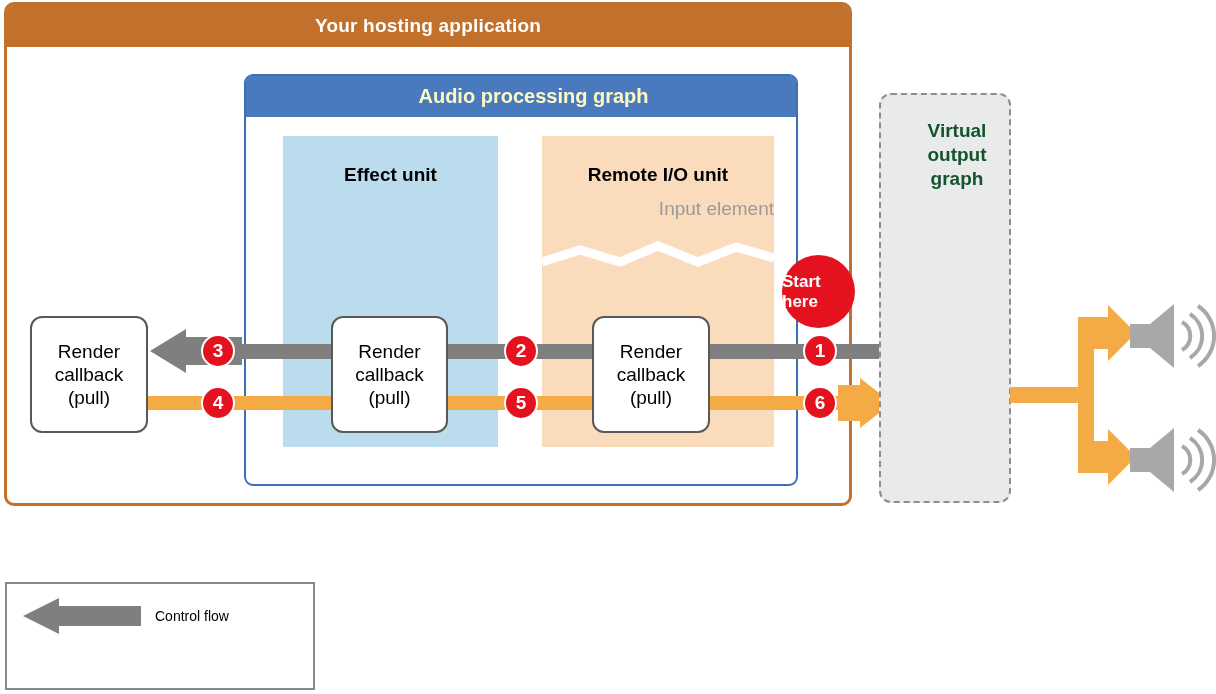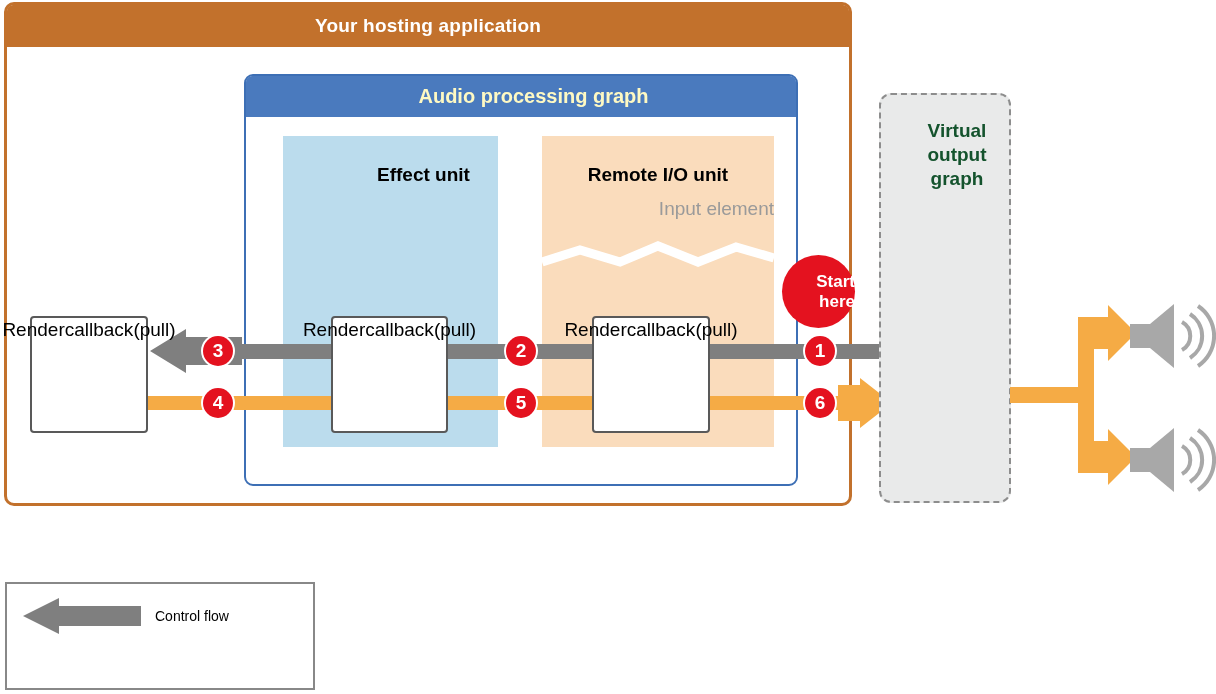--- a/index.html
+++ b/index.html
@@ -26,50 +26,50 @@
   #graph-title{color:#fef9c3;font-size:20px;font-weight:bold;margin-left:25px;}
 
   
   .unit{position:absolute;box-sizing:border-box;}
   #effect-unit{left:283px;top:136px;width:215px;height:311px;background:#bbdced;}
   #remote-io-unit{left:542px;top:136px;width:232px;height:311px;background:#fadcbc;}
 
   .unit-title{position:absolute;left:0;width:100%;text-align:center;
       font-size:19px;font-weight:bold;color:#000;}
   .unit-sub{position:absolute;left:0;width:100%;text-align:right;font-size:19px;}
-  #effect-unit-title{top:28px;margin-left:33px;}
+  #effect-unit-title{top:28px;}
   #remote-io-title{top:28px;}
   #input-element-label{top:62px;color:#9a9a9a;}
   #output-element-label{top:140px;color:#111;}
   #io-zigzag{position:absolute;left:0;top:96px;width:100%;height:40px;}
 
   
   .flow{position:absolute;}
   .ctrl-line{background:#7f7f7f;height:15px;}
   .audio-line{background:#f5ab45;height:14px;}
 
   
   .rc-box{position:absolute;background:#ffffff;border:2px solid #595959;
-      border-radius:4px;box-sizing:border-box;
-      display:flex;flex-direction:row;align-items:flex-start;justify-content:center;
+      border-radius:12px;box-sizing:border-box;
+      display:flex;flex-direction:column;align-items:center;justify-content:center;
       font-size:19px;color:#000;line-height:1.22;z-index:6;}
   #rc-host{left:30px;top:316px;width:118px;height:117px;}
   #rc-effect{left:331px;top:316px;width:117px;height:117px;}
   #rc-remote{left:592px;top:316px;width:118px;height:117px;}
 
   
   .badge{position:absolute;width:30px;height:30px;border-radius:50%;
       background:#e4121f;color:#fff;font-size:19px;font-weight:bold;
       display:flex;align-items:center;justify-content:center;z-index:12;
       box-shadow:0 0 0 2px #ffffff;}
 
   
   #start-here{left:782px;top:255px;width:73px;height:73px;border-radius:50%;
       background:#e4121f;color:#fff;font-size:17px;font-weight:bold;
-      display:flex;flex-direction:column;align-items:flex-end;justify-content:center;
+      display:flex;flex-direction:column;align-items:flex-start;justify-content:center;
       line-height:1.12;z-index:14;}
 
   
   #virtual-output-device{left:879px;top:93px;width:132px;height:410px;
       background:#e9eaea;border:2px dashed #8d8d8d;border-radius:12px;box-sizing:border-box;}
   #vod-title{position:absolute;left:12px;top:24px;width:100%;text-align:center;
       font-size:19px;font-weight:bold;color:#14532d;line-height:1.25;}
 
   
   #legend{left:5px;top:582px;width:310px;height:108px;

